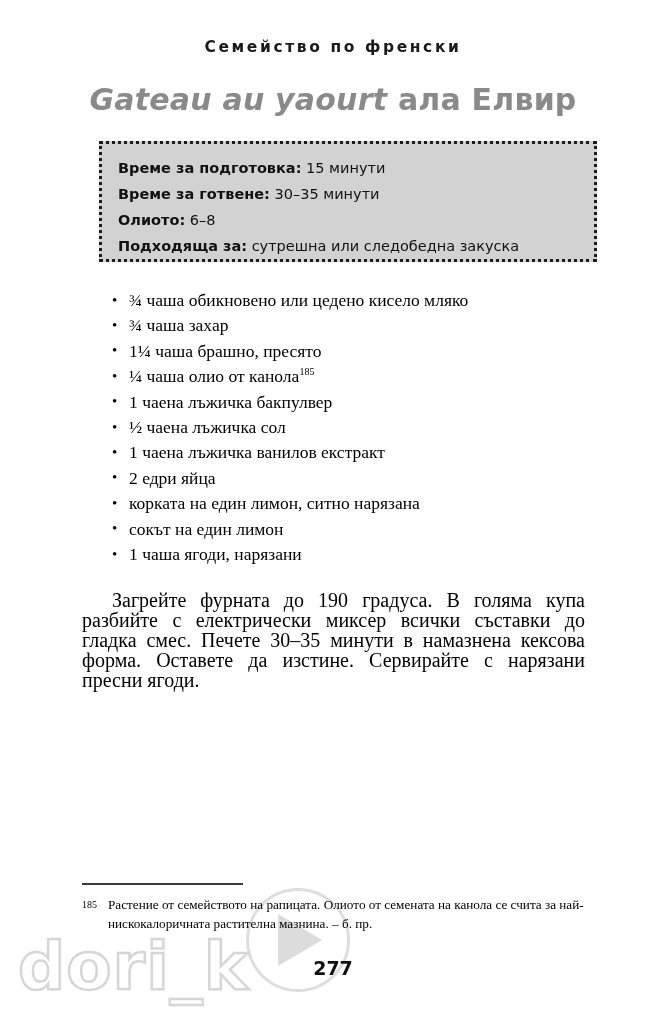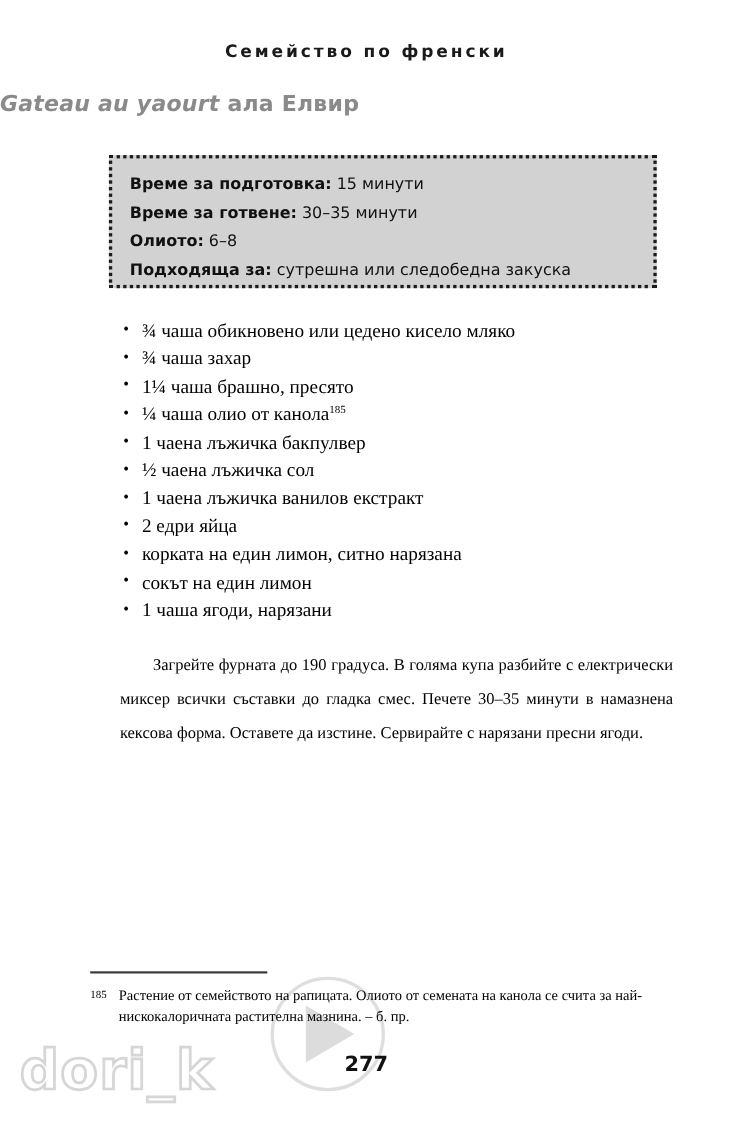--- a/index.html
+++ b/index.html
@@ -34,22 +34,22 @@
     -webkit-text-stroke: 2.5px #d6d6d6;
     letter-spacing: 1px;
   }
   .wm-auction {
     left: 14px;
     top: -4px;
     font-size: 78px;
   }
   .wm-dori {
     left: 18px;
-    top: 64px;
-    font-size: 50px;
+    top: 48px;
+    font-size: 66px;
     text-align: center;
   }
   .wm-circle {
     position: absolute;
     left: 246px;
     top: 8px;
     width: 104px;
     height: 104px;
     border-radius: 50%;
     border: 3px solid #dedede;
@@ -85,23 +85,24 @@
     font-size: 15.5px;
     letter-spacing: 2.6px;
     color: #1a1a1a;
   }
 
   .recipe-title {
     position: absolute;
     left: 0;
     top: 82px;
     width: 666px;
-    font-family: "DejaVu Sans", sans-serif;
-    font-weight: bold;
-    font-size: 20px;
+    text-align: center;
+    font-family: "DejaVu Sans", sans-serif;
+    font-weight: bold;
+    font-size: 30px;
     color: #8a8a8a;
     letter-spacing: 0.2px;
     white-space: nowrap;
   }
   .recipe-title .lat {
     font-style: italic;
   }
   .recipe-title .cyr {
     font-style: normal;
   }
@@ -161,26 +162,25 @@
     vertical-align: super;
     line-height: 0;
   }
 
   
   .method {
     position: absolute;
     left: 82px;
     top: 590px;
     width: 503px;
-    font-size: 15px;
-    line-height: 31px;
+    font-size: 20px;
+    line-height: 20px;
     text-align: justify;
     text-indent: 30px;
     hyphens: none;
-    margin-left: 27px;
   }
 
   
   .fn-rule {
     position: absolute;
     left: 82px;
     top: 883px;
     width: 161px;
     height: 0;
     border-top: 2px solid #3a3a3a;

